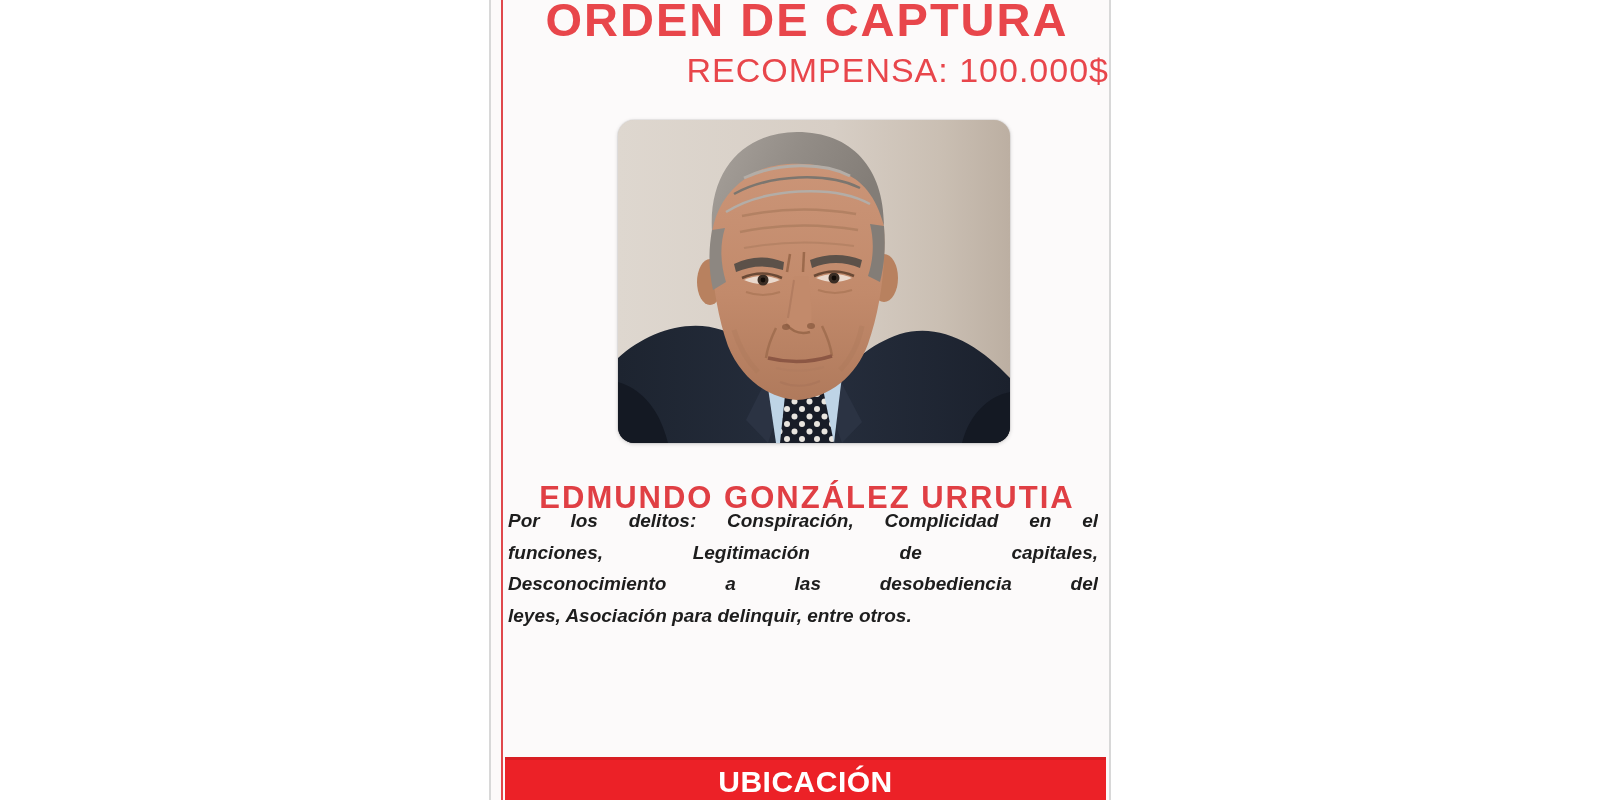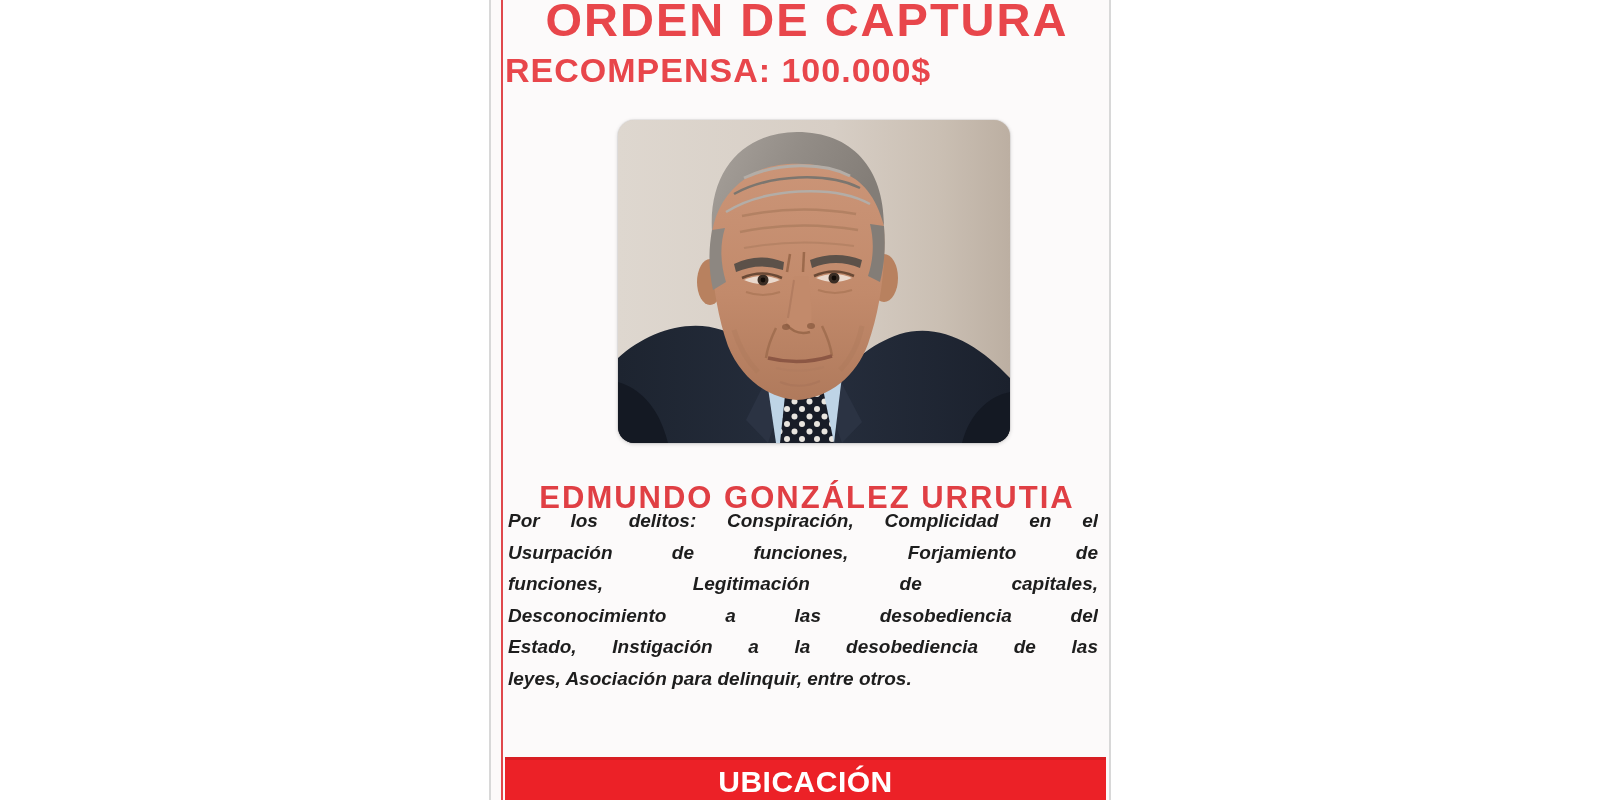--- a/index.html
+++ b/index.html
@@ -37,23 +37,23 @@
     text-align: center;
     font-size: 47px;
     font-weight: bold;
     letter-spacing: 2px;
     color: #e8464b;
     white-space: nowrap;
   }
   .reward {
     position: absolute;
     top: 51px; left: 14px; right: 0;
-    text-align: left;
+    text-align: right;
     font-size: 34px;
-    font-weight: bold;
+    font-weight: normal;
     letter-spacing: 1px;
     color: #e8464b;
     white-space: nowrap;
   }
   .photo-frame {
     position: absolute;
     left: 127px; top: 120px;
     width: 392px; height: 323px;
     border-radius: 16px;
     overflow: hidden;
@@ -221,24 +221,22 @@
         <path d="M158,248 Q182,254 206,247" stroke="#b07c5f" stroke-width="2" fill="none" opacity="0.7"></path>
 
         <path d="M162,262 Q182,270 202,261" stroke="#a9755a" stroke-width="2" fill="none" opacity="0.7"></path>
       </svg>
     </div>
 
     <div class="suspect-name">EDMUNDO GONZÁLEZ URRUTIA</div>
 
     <div class="crimes">
       <div class="crimes-line just">Por los delitos: Conspiración, Complicidad en el</div>
-      <div class="crimes-line just">Usurpación de funciones, Forjamiento de</div>
       <div class="crimes-line just">funciones, Legitimación de capitales,</div>
       <div class="crimes-line just">Desconocimiento a las desobediencia del</div>
-      <div class="crimes-line just">Estado, Instigación a la desobediencia de las</div>
       <div class="crimes-line">leyes, Asociación para delinquir, entre otros.</div>
     </div>
 
     <div class="banner">
       <div>UBICACIÓN</div>
     </div>
   </div>
 </div>
 
 </body></html>

